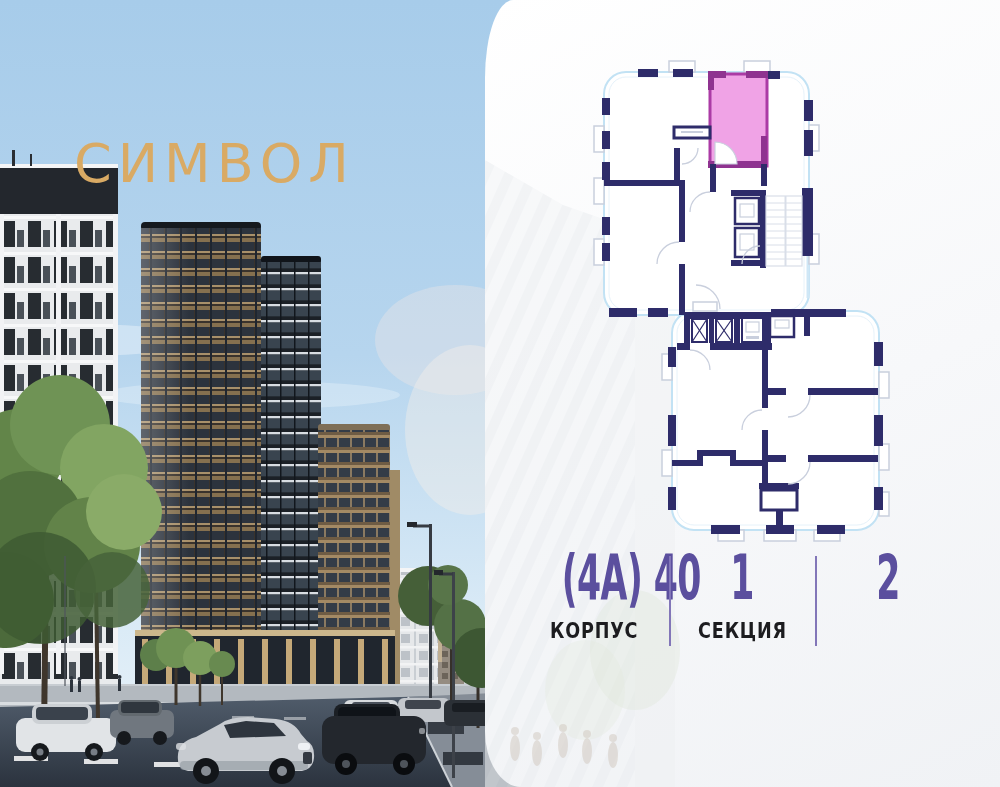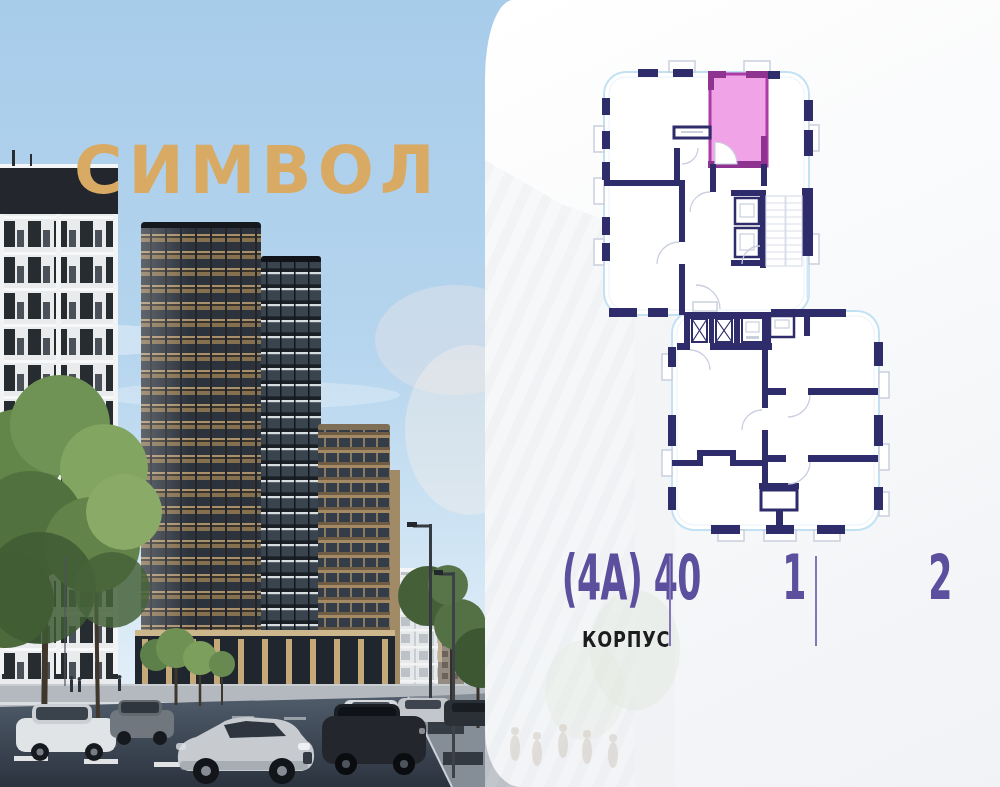--- a/index.html
+++ b/index.html
@@ -4,42 +4,42 @@
 <style>
   html,body{margin:0;padding:0;}
   body{
     width:1000px;height:787px;position:relative;overflow:hidden;
     background:#a9cdeb;
     font-family:"DejaVu Sans","Liberation Sans",sans-serif;
   }
   .photo-svg{position:absolute;left:0;top:0;width:600px;height:787px;display:block;}
   .brand-logo{
     position:absolute;left:74px;top:132px;width:360px;
-    font-size:66px;font-weight:700;letter-spacing:6px;color:#d9aa64;
+    font-size:54px;font-weight:400;letter-spacing:6px;color:#d9aa64;
     white-space:nowrap;user-select:none;
   }
   .info-card{
     position:absolute;left:485px;top:0;width:515px;height:787px;
     background:linear-gradient(155deg,#ffffff 0%,#f7f8fa 55%,#f0f2f5 100%);
     border-radius:28px 0 0 36px / 78px 0 0 56px;
   }
   .ghost-svg{position:absolute;left:0;top:0;width:515px;height:787px;display:block;}
   .plan-svg{position:absolute;left:106px;top:56px;width:308px;height:505px;display:block;}
   .unit-info{position:absolute;left:0;top:548px;width:515px;height:110px;}
-  .info-col{position:absolute;top:0;text-align:right;}
+  .info-col{position:absolute;top:0;text-align:center;}
   .info-col-1{left:22px;width:174px;}
   .info-col-2{left:184px;width:146px;}
   .info-col-3{left:330px;width:146px;}
   .info-value{
     display:inline-block;font-size:62px;font-weight:700;line-height:60px;
     color:#5b4f9e;transform:scaleX(.56);transform-origin:50% 50%;
     white-space:nowrap;letter-spacing:-1px;
   }
   .info-label{
-    display:block;margin-top:19px;
+    display:block;margin-top:10px;
   }
   .info-label span{
     display:inline-block;font-size:22px;font-weight:700;color:#1c1c1f;
     transform:scaleX(.8);transform-origin:50% 50%;letter-spacing:1px;white-space:nowrap;
   }
   .info-divider{
     position:absolute;top:8px;width:2px;height:90px;background:#8276b8;
   }
   .divider-1{left:184px;}
   .divider-2{left:330px;}
@@ -458,19 +458,20 @@
   </svg>
 
   <div class="unit-info">
     <div class="info-col info-col-1">
       <span class="info-value">(4А) 40</span>
       <span class="info-label"><span>КОРПУС</span></span>
     </div>
     <div class="info-divider divider-1"></div>
     <div class="info-col info-col-2">
       <span class="info-value">1</span>
+      <span class="info-label"><span>СЕКЦИЯ</span></span>
     </div>
     <div class="info-divider divider-2"></div>
     <div class="info-col info-col-3">
       <span class="info-value">2</span>
     </div>
   </div>
 </div>
 
 </body></html>

